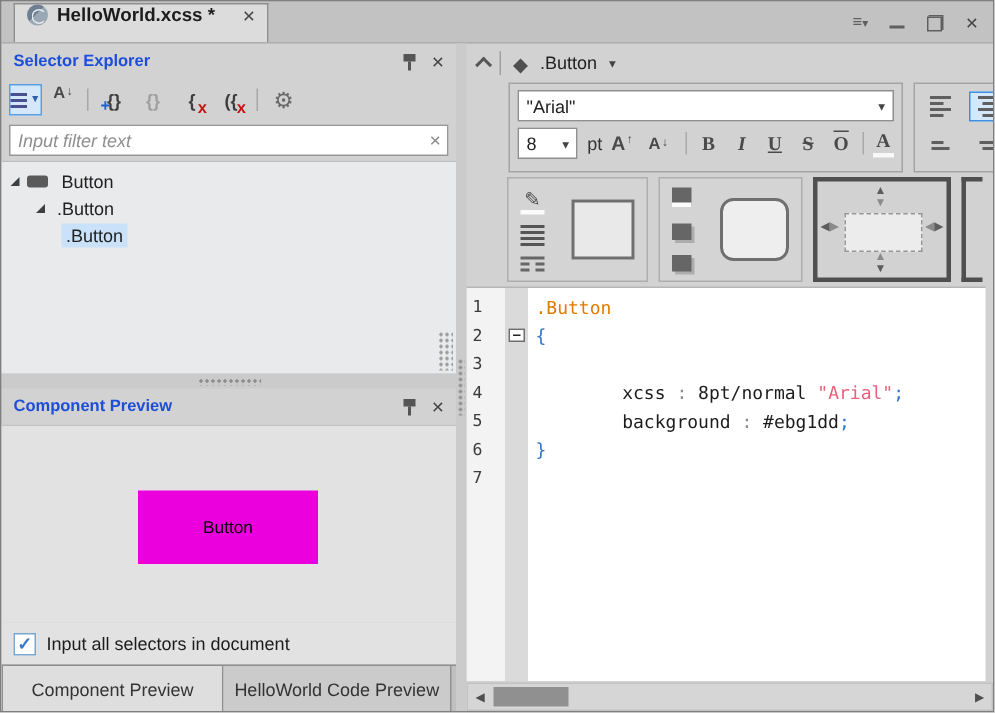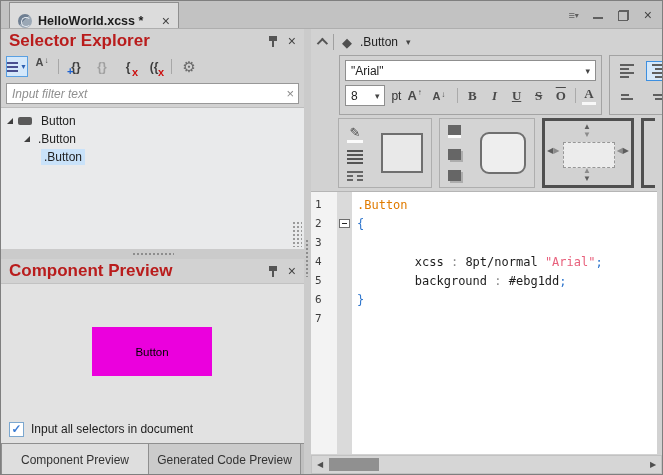--- a/index.html
+++ b/index.html
@@ -9,21 +9,21 @@
     position:relative; width:663px; height:475px;
     background:#d2d2d2; border:1px solid #7f7f7f; overflow:hidden;
     font-size:12px; color:#1c1c1c;
   }
 
   
   .tabbar { height:28px; background:#c2c2c2; border-bottom:1px solid #aeaeae;
             display:flex; align-items:flex-end; position:relative; }
   .doc-tab { margin-left:8px; height:26px; width:170px; background:#dcdcdc;
              border:1px solid #8f8f8f; border-bottom:none;
-             display:flex; align-items:flex-end; gap:6px; padding:0 8px; }
+             display:flex; align-items:flex-start; gap:6px; padding:0 8px; }
   .doc-tab .file-ico { width:14px; height:14px; border-radius:50%;
              background:linear-gradient(135deg,#6f7f92 0 45%, #9aa7b5 45% 100%);
              position:relative; flex:0 0 auto; }
   .doc-tab .file-ico::after { content:""; position:absolute; left:3px; top:3px; width:8px; height:8px;
              border-radius:50%; border:1.5px solid #e7ecf2; border-right-color:transparent; }
   .doc-tab .label { font-weight:bold; font-size:12.5px; white-space:nowrap; }
   .tab-close { color:#444; font-size:14px; line-height:1; margin-left:auto; cursor:default; }
   .win-icons { position:absolute; right:10px; top:8px; display:flex; align-items:center; gap:15px; color:#5f5f5f; }
   .wi { display:inline-flex; align-items:center; justify-content:center; height:12px; }
   .wi-menu { font-size:11px; letter-spacing:-1px; }
@@ -37,21 +37,21 @@
   
   .main { display:flex; height:447px; }
   .left-col { width:303px; display:flex; flex-direction:column; }
   .v-splitter { width:7px; background:#cbcbcb; position:relative; }
   .v-splitter .grip { position:absolute; left:1px; top:210px; width:5px; height:38px;
       background-image:radial-gradient(circle,#8d8d8d 1px,transparent 1.2px); background-size:4px 4px; }
   .right-col { flex:1; display:flex; flex-direction:column; position:relative; overflow:hidden; }
 
   
   .panel-hdr { height:24px; display:flex; align-items:center; padding:0 8px; }
-  .panel-hdr .ttl { font-weight:bold; font-size:17px; color:#b91c1c; }
+  .panel-hdr .ttl { font-weight:bold; font-size:11px; color:#1d4ed8; }
   .panel-hdr .hico { margin-left:auto; display:flex; gap:10px; align-items:center; }
   .pin-icon { width:10px; height:12px; position:relative; display:inline-block; }
   .pin-icon::before { content:""; position:absolute; left:1px; top:1px; width:8px; height:5px; background:#555; }
   .pin-icon::after  { content:""; position:absolute; left:4px; top:6px; width:2px; height:6px; background:#555; }
   .x-glyph { color:#444; font-size:14px; line-height:1; }
 
   
   .sel-explorer { height:220px; display:flex; flex-direction:column; background:#d2d2d2; }
   .se-toolbar { height:27px; display:flex; align-items:center; gap:4px; padding:0 5px; }
   .tbico { width:22px; height:21px; display:flex; align-items:center; justify-content:center;
@@ -300,21 +300,21 @@
           <span class="checkbox">
             <span>✓</span>
           </span>
           <span>Input all selectors in document</span>
         </div>
         <div class="cp-tabs">
           <div class="cp-tab active">
             <span>Component Preview</span>
           </div>
           <div class="cp-tab inactive">
-            <span>Generated Code Preview</span>
+            <span>HelloWorld Code Preview</span>
           </div>
         </div>
       </div>
     </div>
 
     <div class="v-splitter">
       <span class="grip"></span>
     </div>
 
     <div class="right-col">

